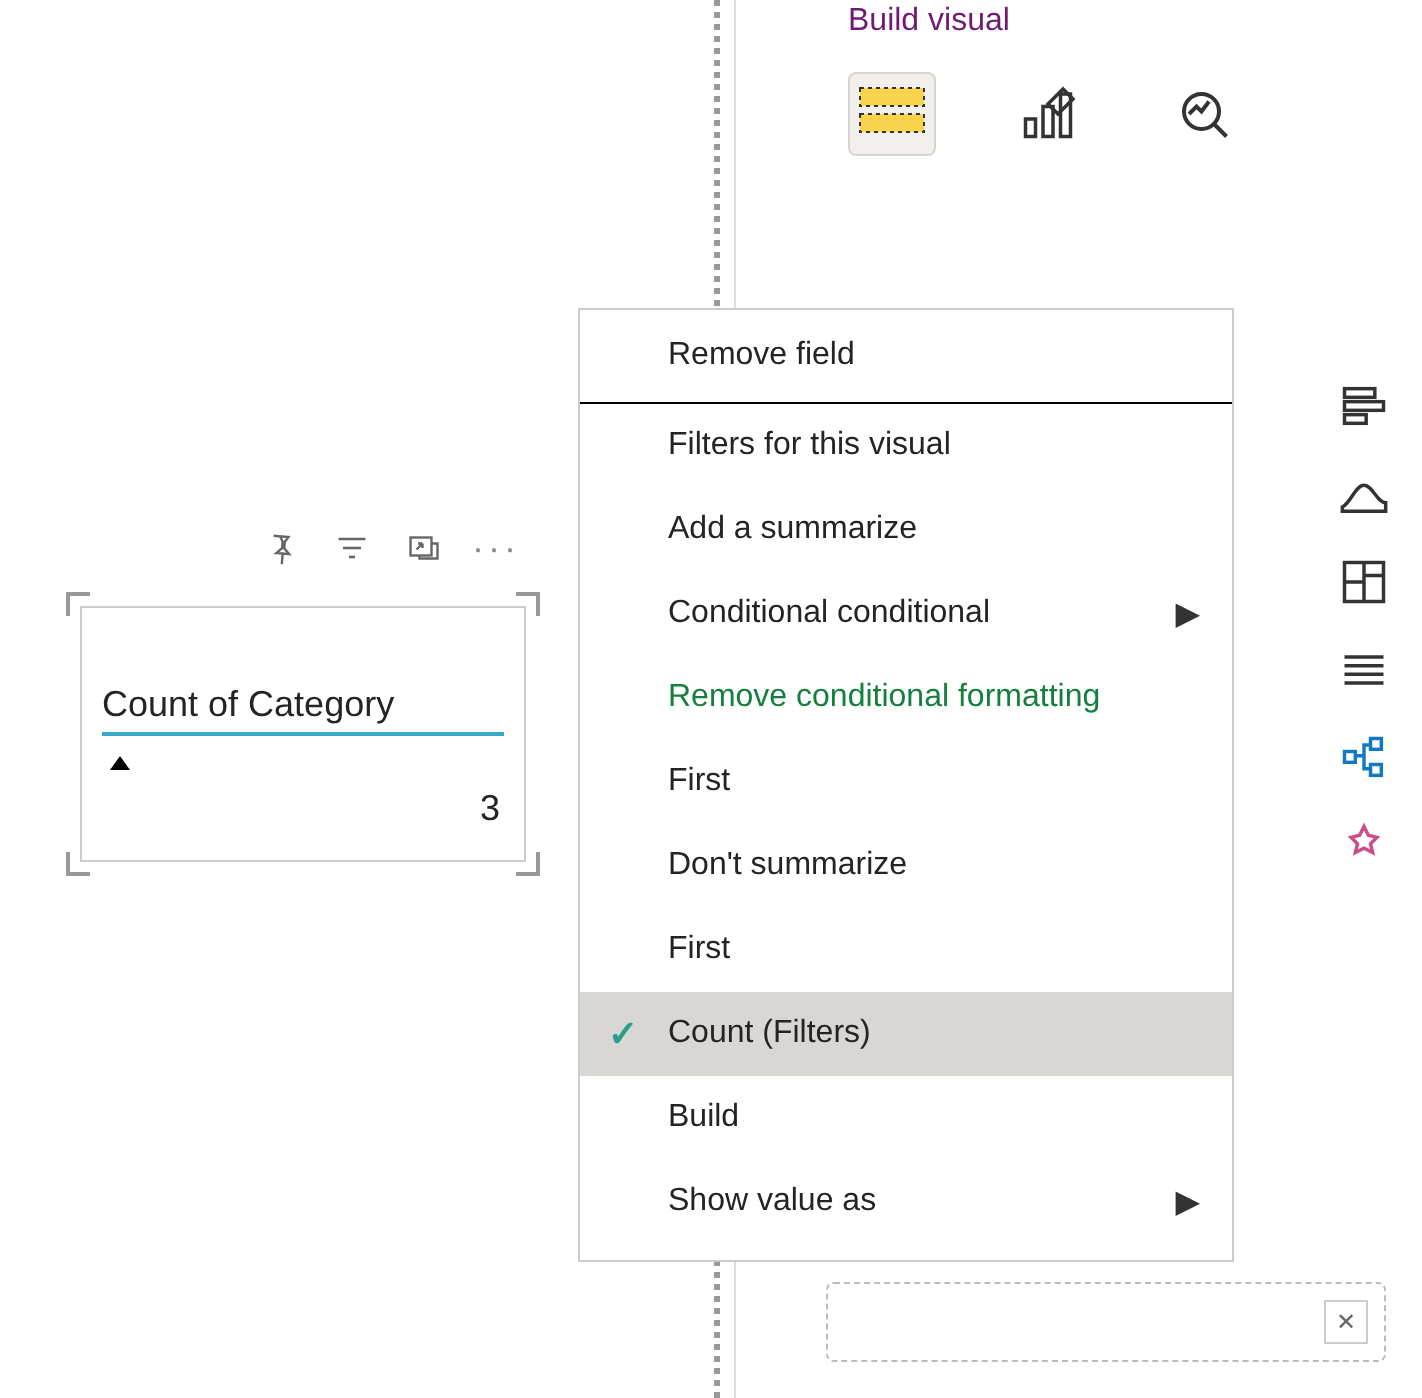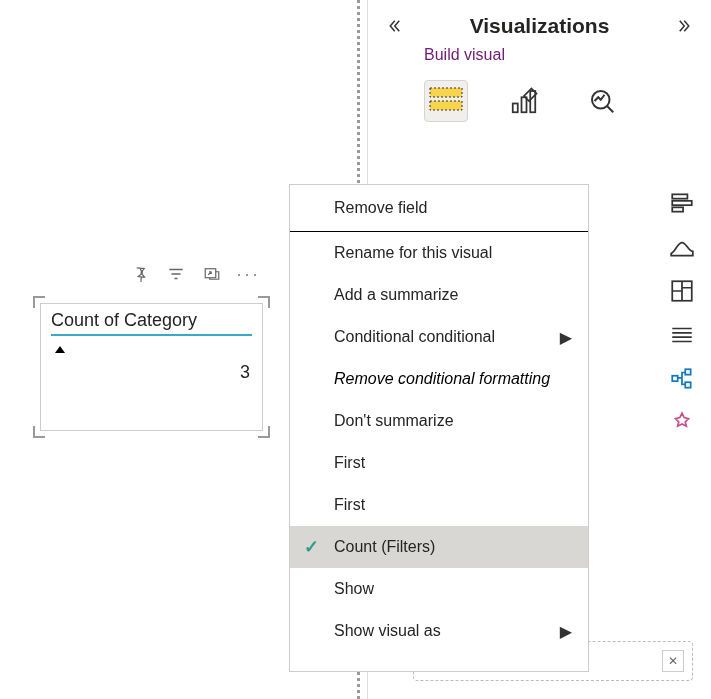--- a/index.html
+++ b/index.html
@@ -8,21 +8,21 @@
 .canvas { position: absolute; left: 0; top: 0; width: 360px; height: 699px; background: #fff; }
 .dotted-divider { position: absolute; left: 357px; top: 0; width: 0; height: 699px; border-left: 3px dotted #999; }
 
 .visual-card { position: absolute; left: 34px; top: 297px; width: 235px; height: 140px; background: #fff; }
 .visual-card .corner { position: absolute; width: 12px; height: 12px; }
 .corner.tl { left: -1px; top: -1px; border-left: 2px solid #999; border-top: 2px solid #999; }
 .corner.tr { right: -1px; top: -1px; border-right: 2px solid #999; border-top: 2px solid #999; }
 .corner.bl { left: -1px; bottom: -1px; border-left: 2px solid #999; border-bottom: 2px solid #999; }
 .corner.br { right: -1px; bottom: -1px; border-right: 2px solid #999; border-bottom: 2px solid #999; }
 .visual-inner { position: absolute; left: 6px; top: 6px; right: 6px; bottom: 6px; border: 1px solid #ccc; padding: 6px 10px; }
-.visual-header { font-size: 18px; padding-bottom: 3px; border-bottom: 2px solid #3aa9c9; display: flex; align-items: flex-end; gap: 4px; }
+.visual-header { font-size: 18px; padding-bottom: 3px; border-bottom: 2px solid #3aa9c9; display: flex; align-items: flex-end; gap: 4px; margin-top: 32px; }
 .sort-caret { width: 0; height: 0; border-left: 5px solid transparent; border-right: 5px solid transparent; border-bottom: 7px solid #000; display: inline-block; margin-left: 4px; margin-top: 10px; }
 .visual-value { text-align: right; font-size: 18px; padding: 6px 2px; }
 
 .visual-toolbar { position: absolute; left: 130px; top: 264px; display: flex; gap: 16px; align-items: center; color: #666; }
 .visual-toolbar .tb { width: 20px; height: 20px; display: flex; align-items: center; justify-content: center; cursor: pointer; }
 
 .right-panel { position: absolute; right: 0; top: 0; width: 344px; height: 699px; border-left: 1px solid #ddd; background: #fff; }
 .panel-header { display: flex; align-items: center; justify-content: space-between; padding: 14px 14px 6px 14px; }
 .panel-title { font-size: 21px; font-weight: 600; }
 .panel-sub { padding: 2px 16px 10px 56px; font-size: 16px; color: #701a75; }
@@ -31,24 +31,24 @@
 .build-tabs { display: flex; gap: 34px; padding: 6px 0 12px 56px; align-items: center; }
 .build-tab { width: 44px; height: 42px; display: flex; align-items: center; justify-content: center; cursor: pointer; border-radius: 4px; }
 .build-tab.active { background: #f1efec; border: 1px solid #d7d4cf; }
 
 .filters-tab { position: absolute; left: 368px; top: 58px; writing-mode: vertical-rl; font-size: 16px; color: #333; padding: 8px 4px; display: flex; align-items: center; gap: 4px; }
 .filters-tab .bars { writing-mode: horizontal-tb; transform: rotate(90deg); font-size: 14px; letter-spacing: -2px; }
 
 .viz-gallery { position: absolute; right: 10px; top: 188px; width: 34px; display: flex; flex-direction: column; gap: 14px; }
 .viz-icon { width: 30px; height: 30px; display: flex; align-items: center; justify-content: center; color: #333; }
 
-.context-menu { position: absolute; left: 289px; top: 184px; width: 300px; background: #fff; border: 1px solid #ccc; z-index: 50; box-shadow: none; padding-bottom:19px;}
+.context-menu { position: absolute; left: 289px; top: 154px; width: 328px; background: #fff; border: 1px solid #ccc; z-index: 50; box-shadow: none; padding-bottom:8px;}
 .context-menu .item { padding: 12px 20px 12px 44px; font-size: 16px; color: #252423; cursor: pointer; position: relative; }
 .context-menu .item.first { border-bottom: 1px solid #000; padding-top:14px; padding-bottom:14px; }
-.context-menu .item.disabled { color: #000000; cursor: default; font-style: italic; }
+.context-menu .item.disabled { color: #15803d; cursor: default; }
 .context-menu .item.selected { background: #d9d7d4; }
 .context-menu .item .check { position: absolute; left: 14px; top: 50%; transform: translateY(-50%); color: #2aa08b; font-size: 18px; font-weight: bold; }
 .context-menu .item .sub-caret { position: absolute; right: 16px; top: 50%; transform: translateY(-50%); color: #333; }
 
 .drop-area { position: absolute; right: 18px; bottom: 18px; width: 280px; height: 40px; border: 1px dashed #bbb; border-radius: 4px; }
 .drop-close { position: absolute; right: 8px; top: 50%; transform: translateY(-50%); width: 22px; height: 22px; border: 1px solid #ccc; display: flex; align-items: center; justify-content: center; font-size: 12px; color: #666; cursor: pointer; background: #fff; }
 
 svg { display: block; }
 </style>
 </head>
@@ -92,33 +92,20 @@
     </div>
   </div>
 </div>
 
 <div class="filters-tab">
   <span class="bars">ıIı</span>
   <span>Filters</span>
 </div>
 
 <div class="right-panel">
-  <div class="panel-header">
-    <div class="collapse-btn">
-      <svg width="18" height="18" viewBox="0 0 24 24" fill="none" stroke="#333" stroke-width="2">
-          <path d="M13 5l-6 7 6 7M19 5l-6 7 6 7"></path>
-        </svg>
-    </div>
-    <div class="panel-title">Visualizations</div>
-    <div class="collapse-btn">
-      <svg width="18" height="18" viewBox="0 0 24 24" fill="none" stroke="#333" stroke-width="2">
-          <path d="M5 5l6 7-6 7M11 5l6 7-6 7"></path>
-        </svg>
-    </div>
-  </div>
   <div class="panel-sub">Build visual</div>
 
   <div class="build-tabs">
     <div class="build-tab active">
       <svg width="34" height="28" viewBox="0 0 34 28">
           <rect x="1" y="1" width="32" height="9" fill="#f8d44c" stroke="#333" stroke-dasharray="2 2"></rect>
           <rect x="1" y="14" width="32" height="9" fill="#f8d44c" stroke="#333" stroke-dasharray="2 2"></rect>
         </svg>
     </div>
     <div class="build-tab">
@@ -177,32 +164,32 @@
       </div>
   </div>
 
   <div class="drop-area">
     <div class="drop-close">✕</div>
   </div>
 </div>
 
 <div class="context-menu">
   <div class="item first">Remove field</div>
-  <div class="item">Rename for this visual</div>
+  <div class="item">Filters for this visual</div>
   <div class="item">Add a summarize</div>
   <div class="item">
     <span>Conditional conditional</span>
     <span class="sub-caret">▶</span>
   </div>
   <div class="item disabled">Remove conditional formatting</div>
+  <div class="item">First</div>
   <div class="item">Don't summarize</div>
-  <div class="item">First</div>
   <div class="item">First</div>
   <div class="item selected">
     <span class="check">✓</span>
     <span>Count (Filters)</span>
   </div>
-  <div class="item">Show</div>
+  <div class="item">Build</div>
   <div class="item">
-    <span>Show visual as</span>
+    <span>Show value as</span>
     <span class="sub-caret">▶</span>
   </div>
 </div>
 
 </body></html>

